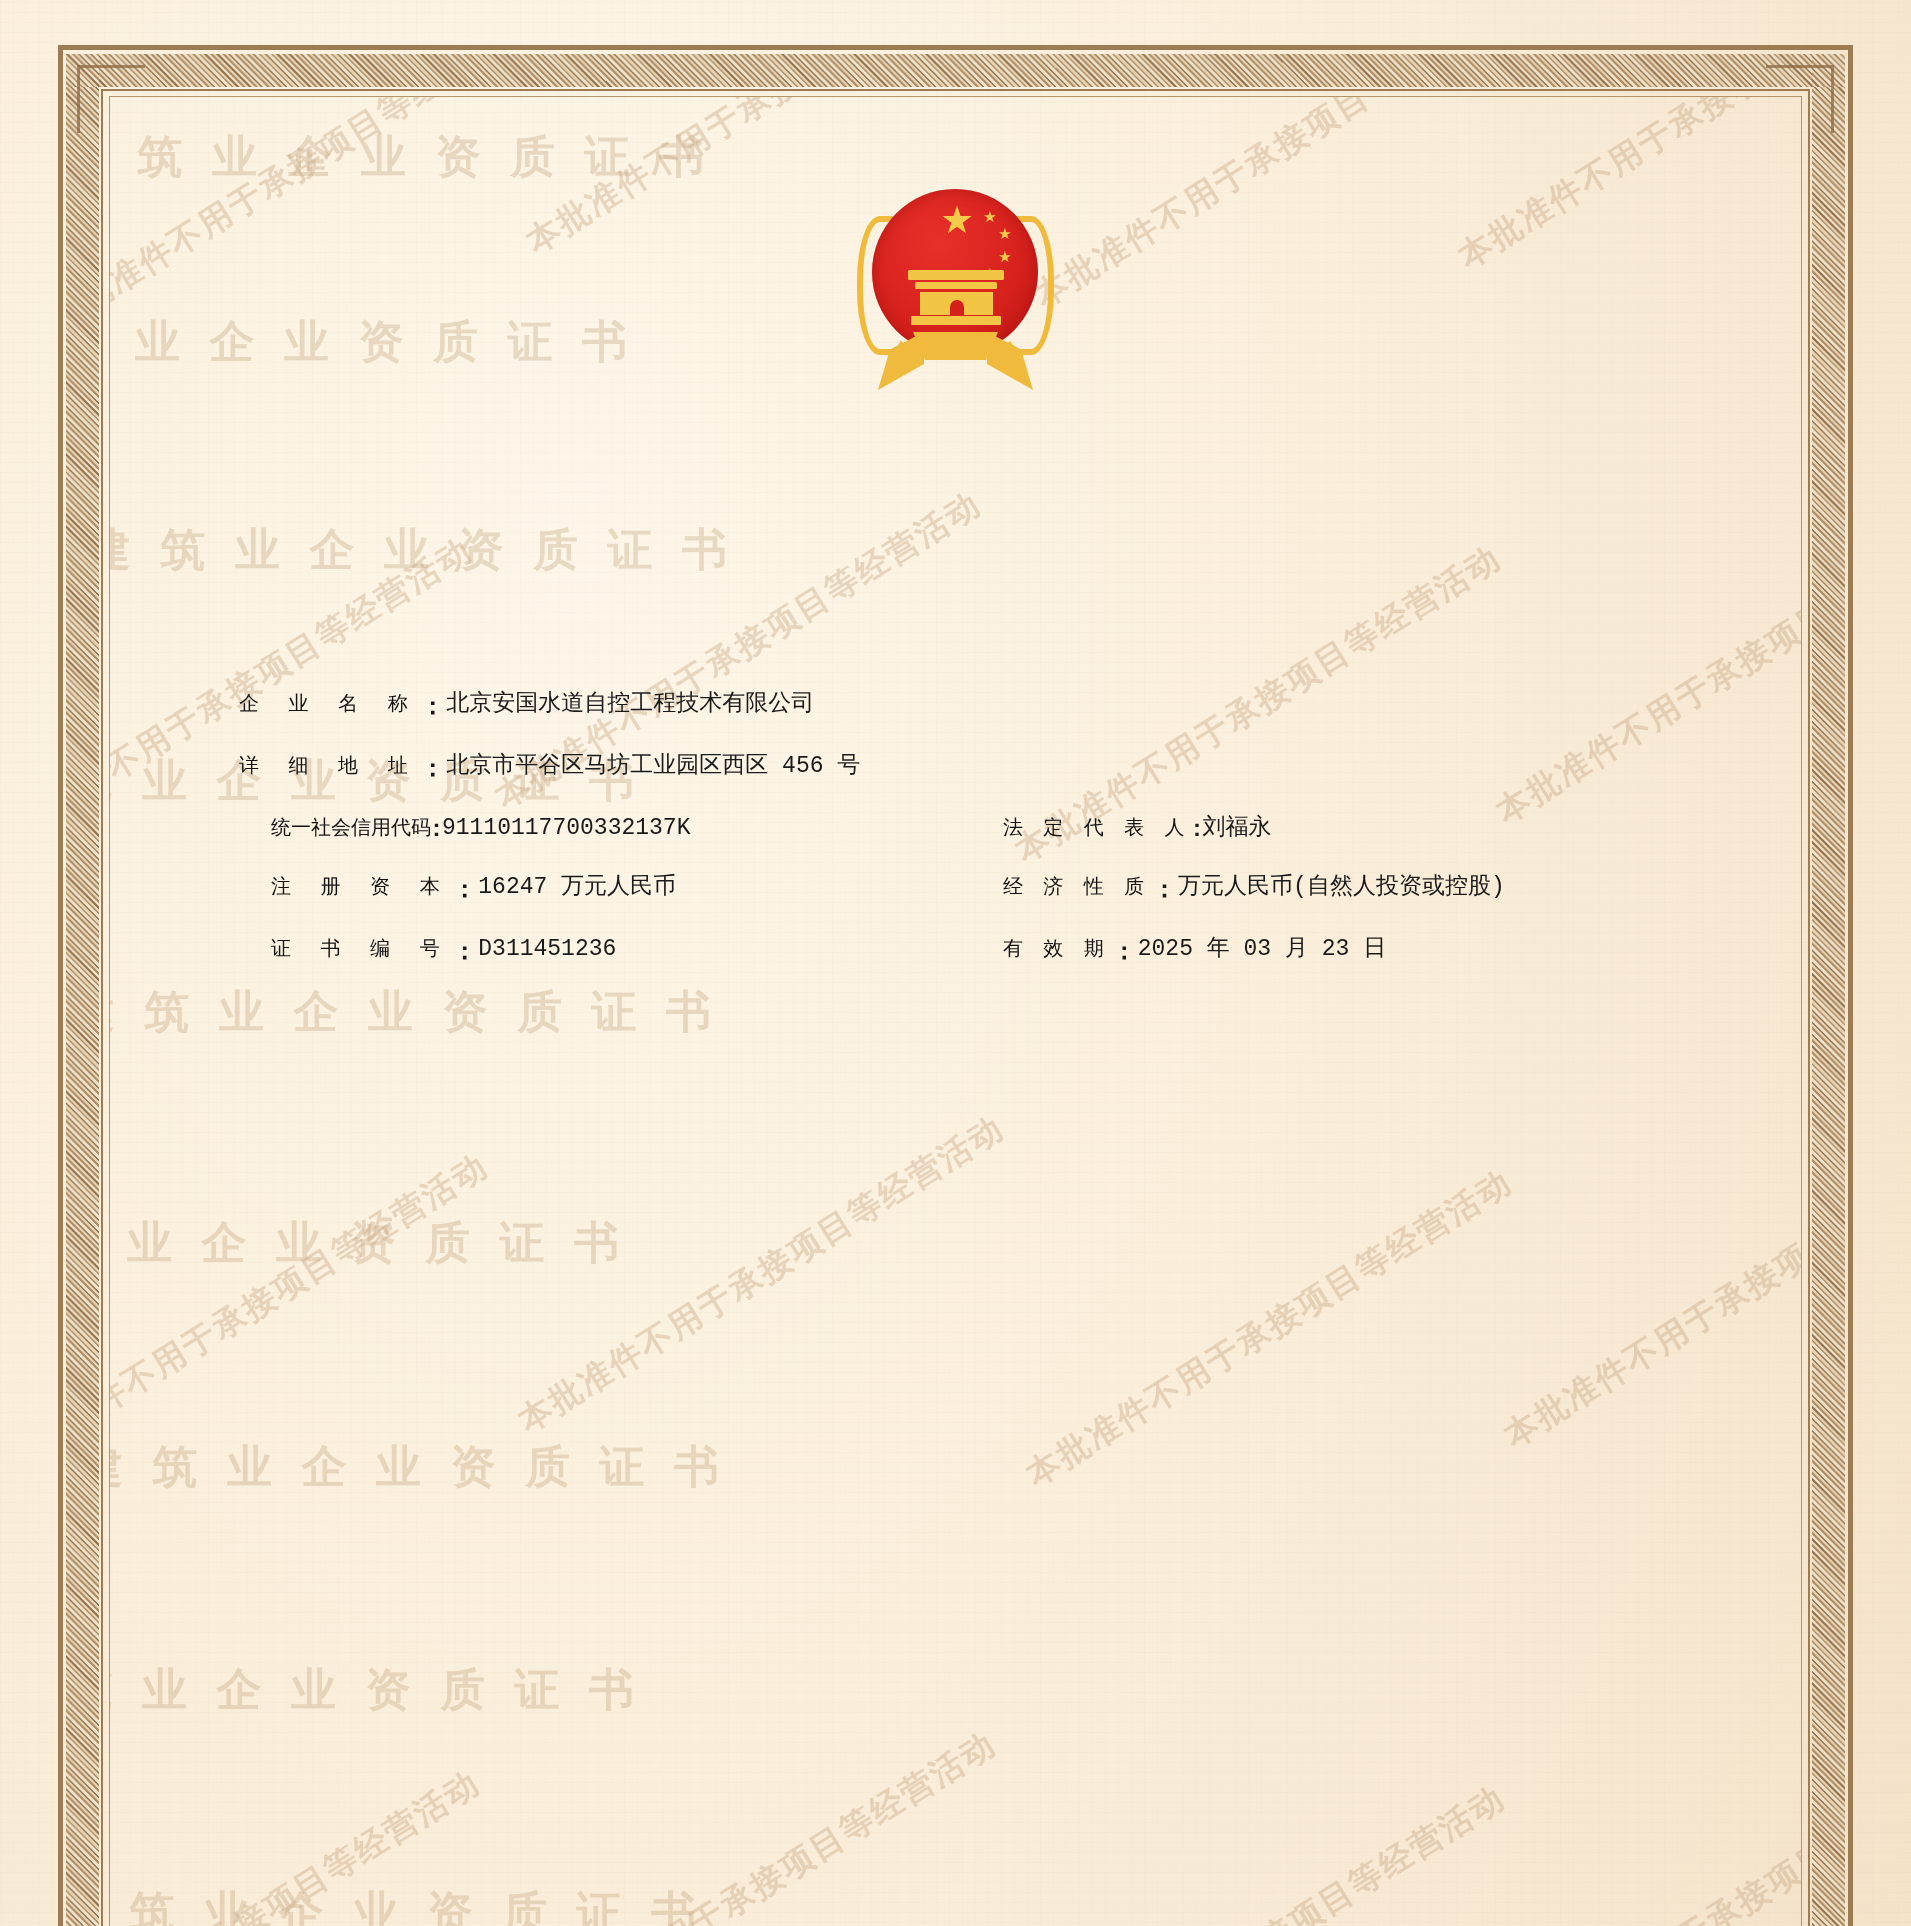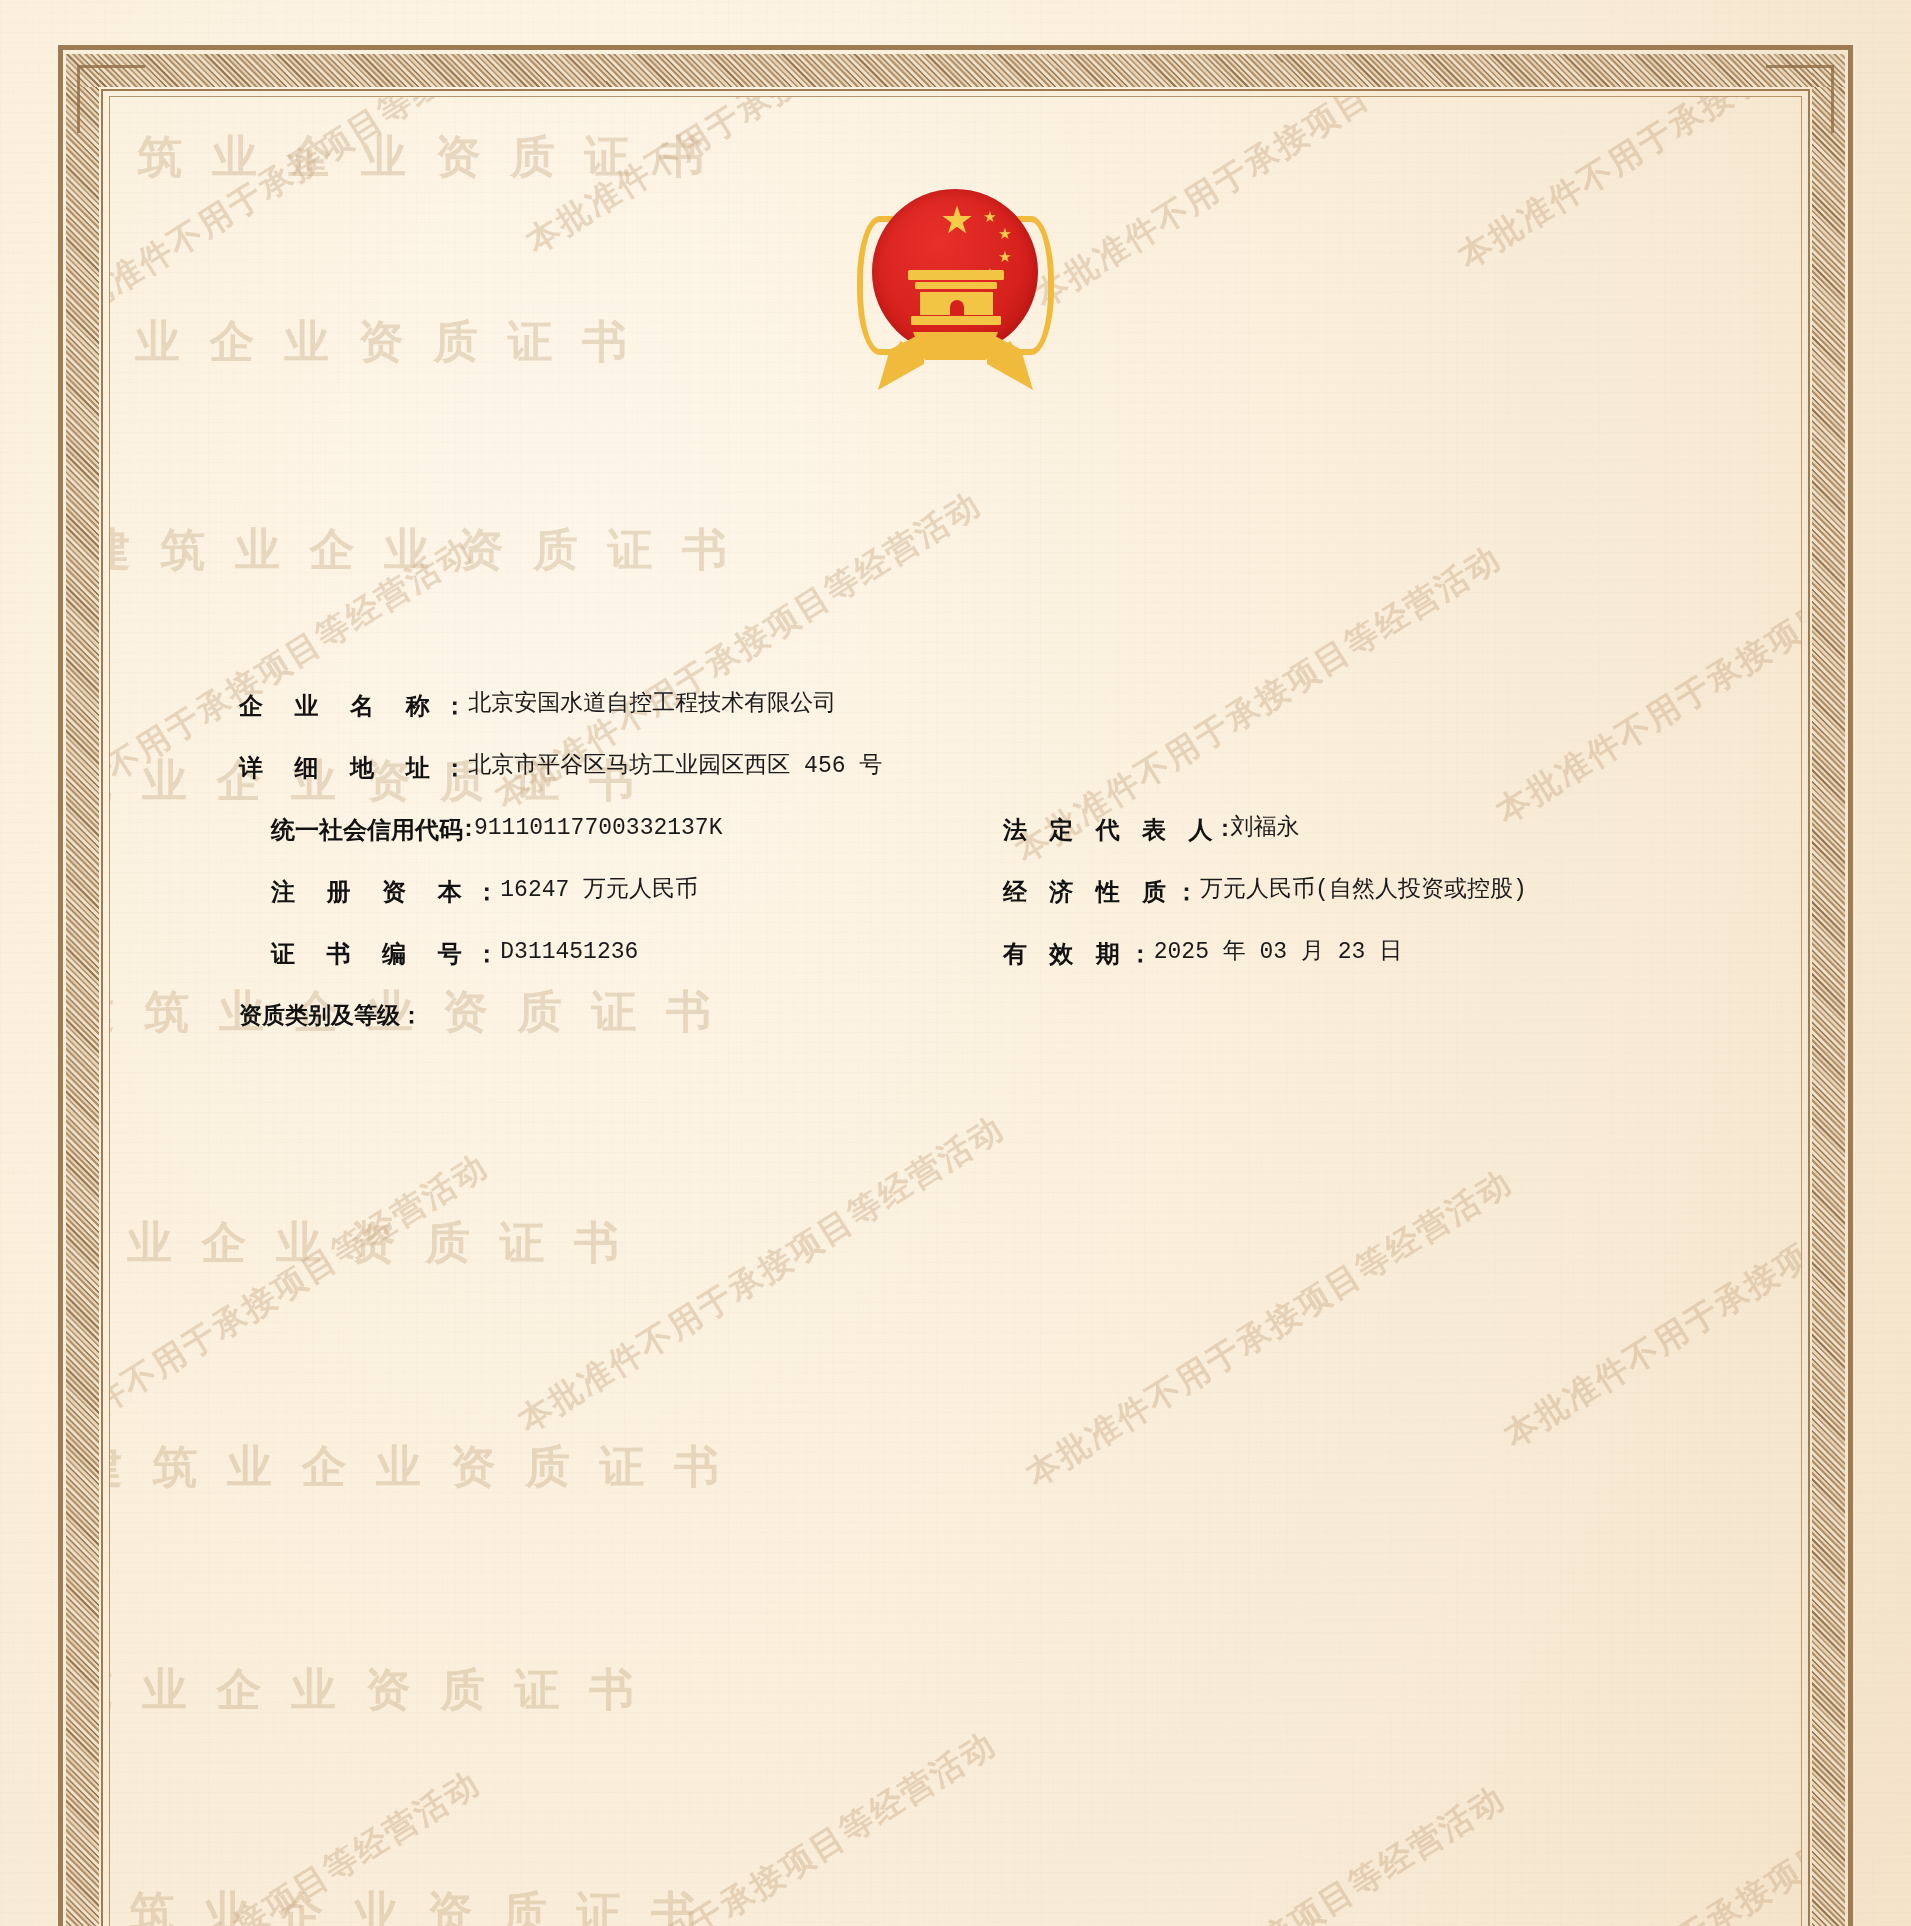--- a/index.html
+++ b/index.html
@@ -245,22 +245,22 @@
   .row {
     display: flex;
     align-items: flex-start;
     margin-bottom: 30px;
   }
   .row.two-col > .cell { display: flex; align-items: flex-start; }
   .cell.left  { width: 732px; margin-left: 32px; }
   .cell.right { flex: 1; }
 
   .lbl {
-    font-size: 24px;
-    font-weight: 700;
+    font-size: 20px;
+    font-weight: 400;
     color: #121212;
     white-space: nowrap;
     font-family: "DejaVu Sans", "Liberation Sans", sans-serif;
   }
   .lbl.sp4 { letter-spacing: 11.6px; }
   .lbl.sp3 { letter-spacing: 7px; }
   .lbl.sp0 { letter-spacing: 0px; }
   .colon { font-size: 24px; font-weight: 700; padding: 0 1.5px; }
 
   .val {
@@ -402,19 +402,18 @@
         <span class="val">D311451236</span>
       </span>
       <span class="cell right">
         <span class="lbl sp3">有 效 期</span>
         <span class="colon">：</span>
         <span class="val">2025 年 03 月 23 日</span>
       </span>
     </div>
 
     <div class="qual-block">
-      <div class="qual-title">资质类别及等级：</div>
     </div>
 
   </div>
 
 </div>
 
 
 </body></html>

